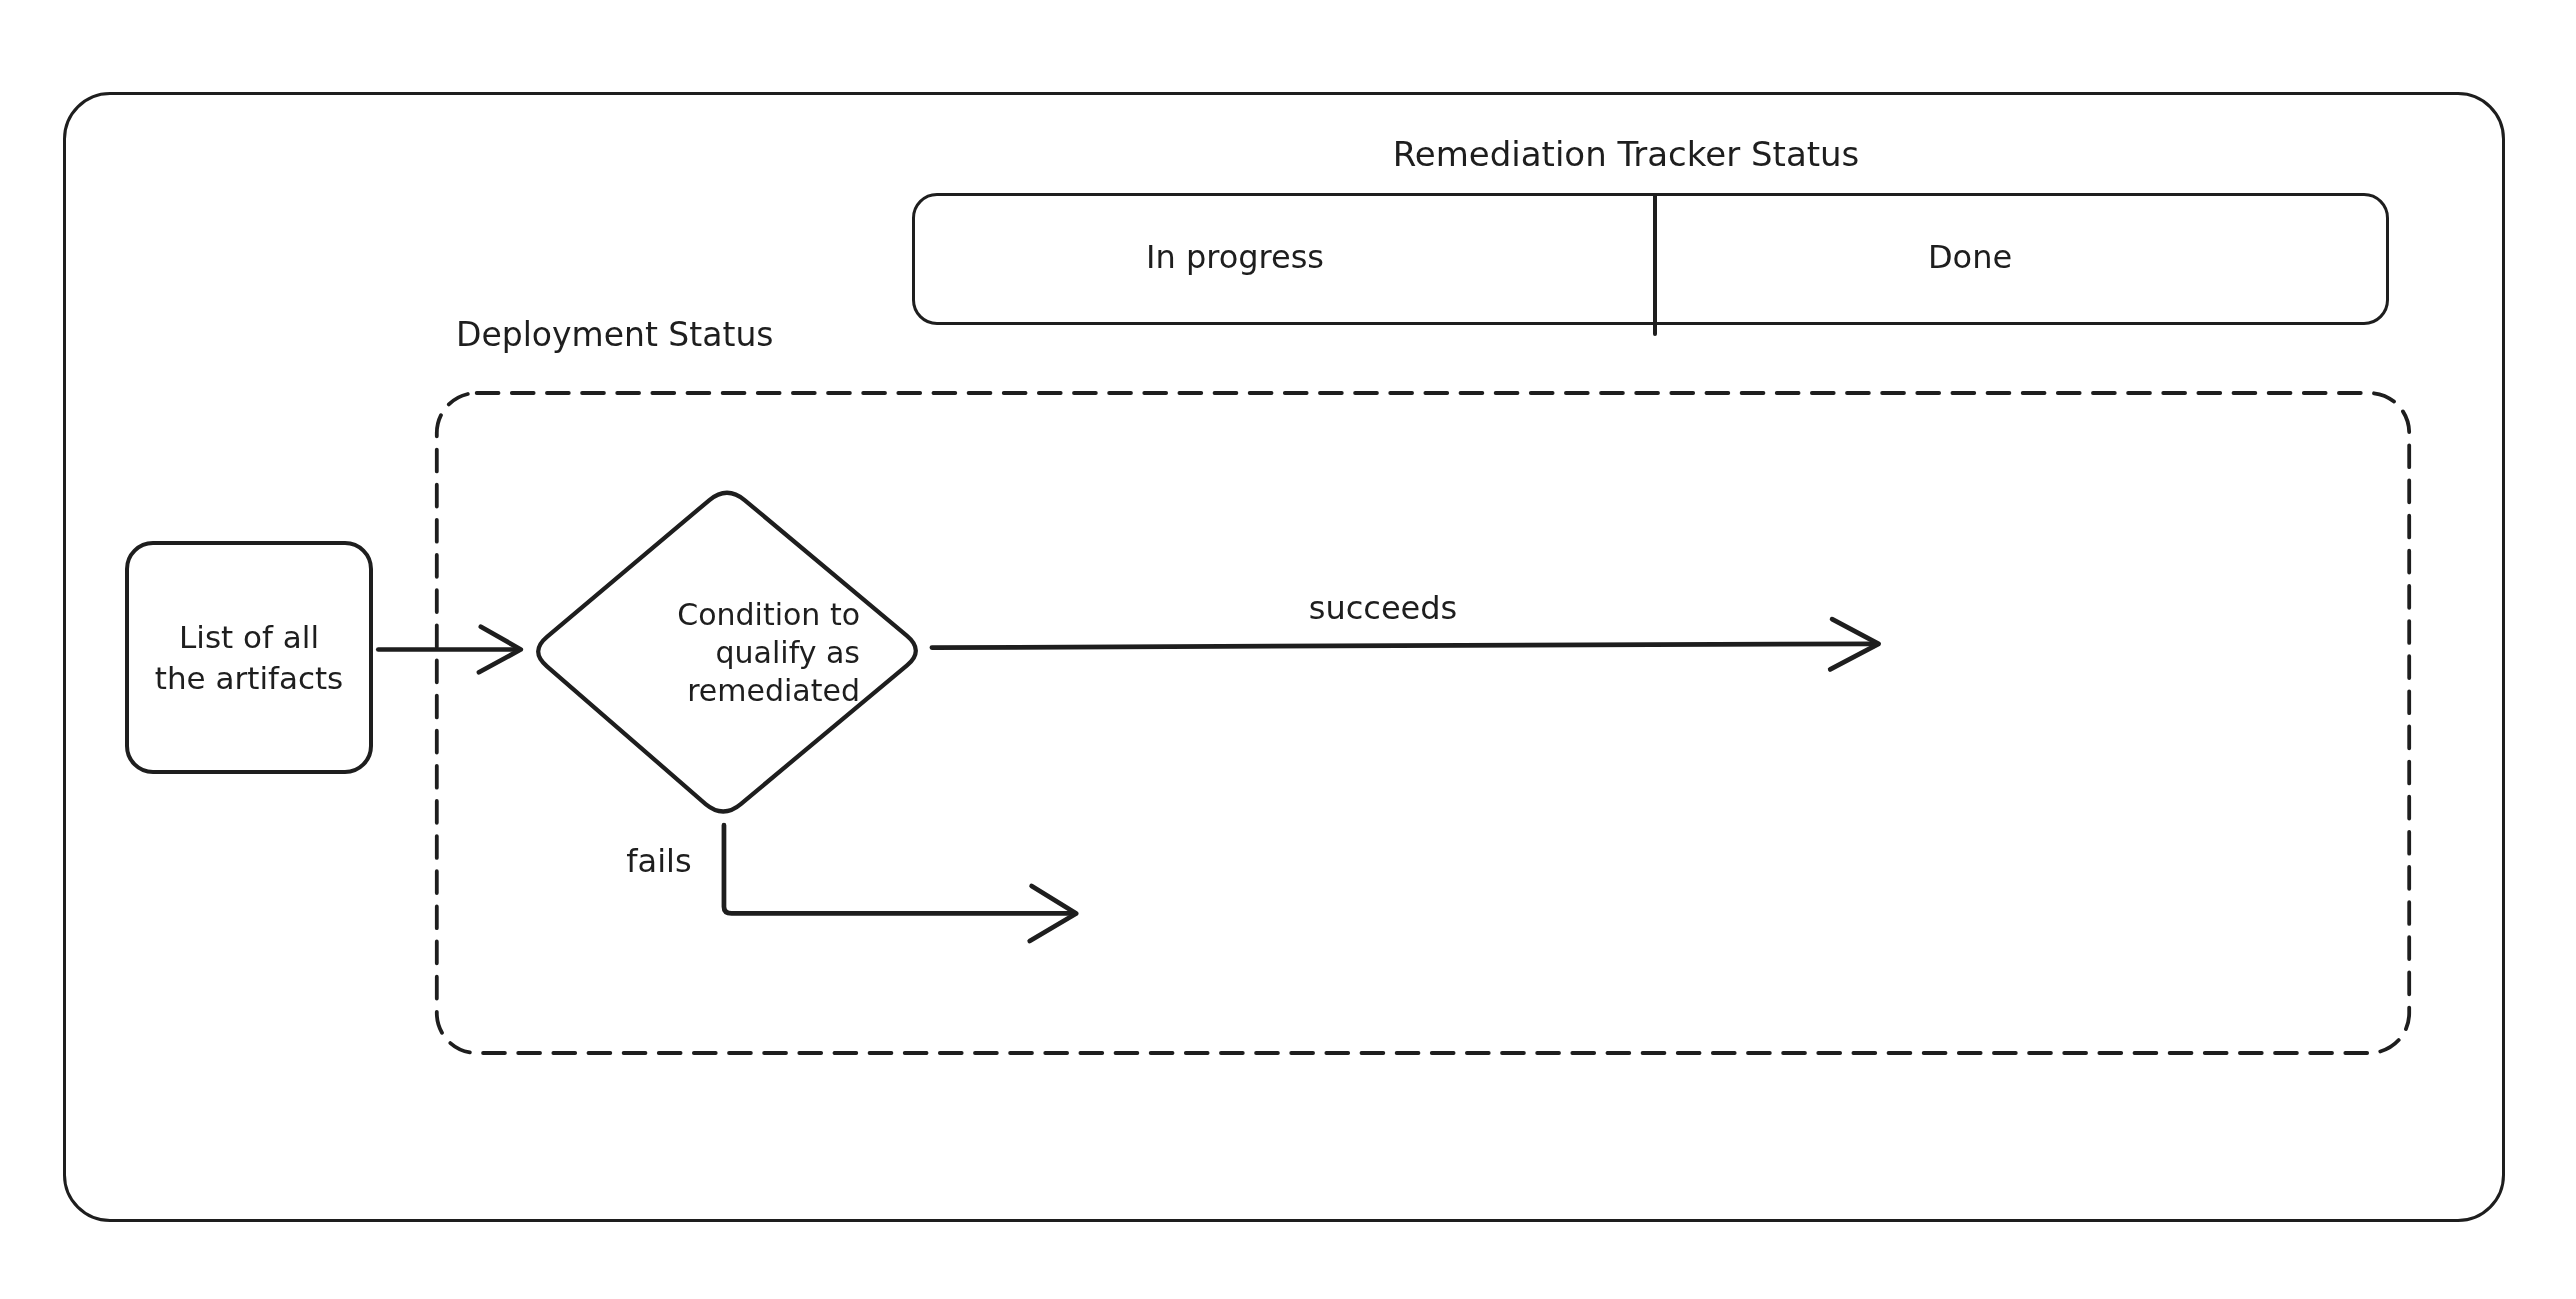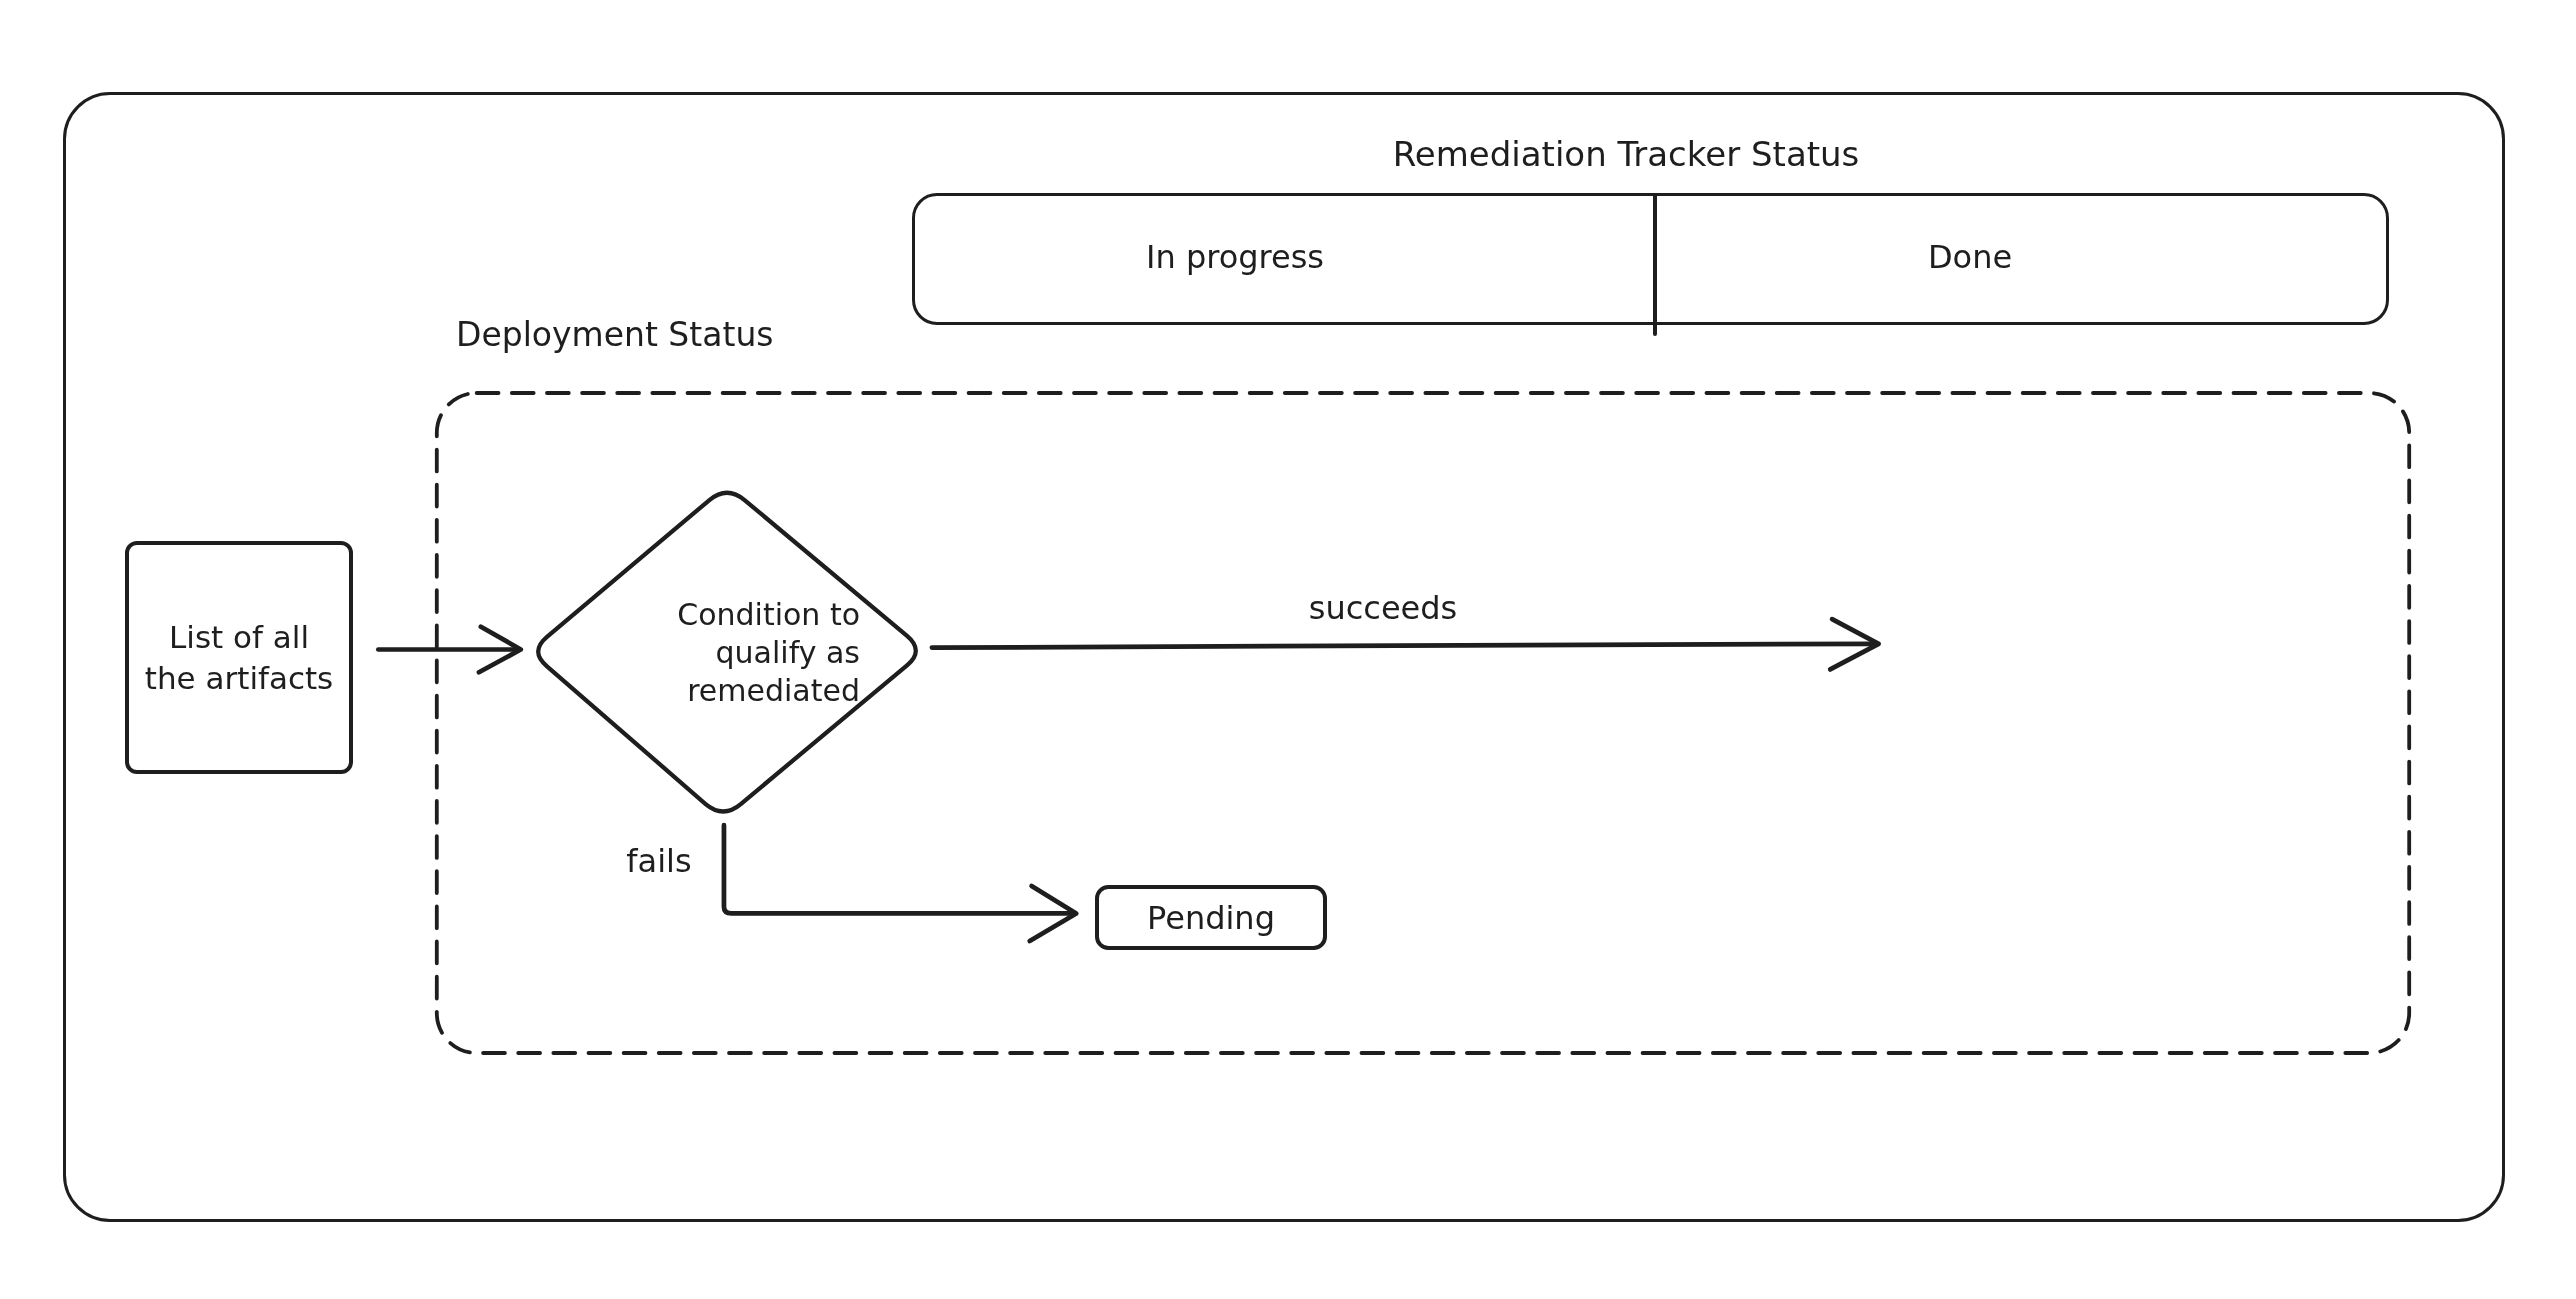--- a/index.html
+++ b/index.html
@@ -54,22 +54,22 @@
   }
   
   .node{
     position:absolute;box-sizing:border-box;
     border:4.7px solid var(--stroke);
     display:flex;align-items:center;justify-content:center;
     text-align:center;background:var(--bg);
   }
   .node span{white-space:pre-line;}
   .node.artifacts{
-    left:125px;top:541px;width:228px;height:233px;
-    border-radius:12px;font-size:31px;line-height:1.32;
+    left:125px;top:541px;width:248px;height:233px;
+    border-radius:28px;font-size:31px;line-height:1.32;
   }
   .node.patched{
     left:1904px;top:616px;width:233px;height:66px;
     border-radius:14.2px;font-size:32px;
   }
   .node.pending{
     left:1095px;top:885px;width:232px;height:65px;
     border-radius:13.3px;font-size:32px;
   }
   
@@ -141,18 +141,15 @@
     <path d="M 1929 652 L 1978 678 L 1927 705"></path>
 
     <path d="M 762 869 L 762 955 Q 762 962 770 962 L 1128 962"></path>
     <path d="M 1086 933 L 1133 962 L 1084 991"></path>
   </svg>
 
   <div class="edge-label succeeds">succeeds</div>
   <div class="edge-label fails">fails</div>
 
 
-  <div class="node pending">
-    <span>Pending</span>
-  </div>
 
 </div>
 
 
 </body></html>

